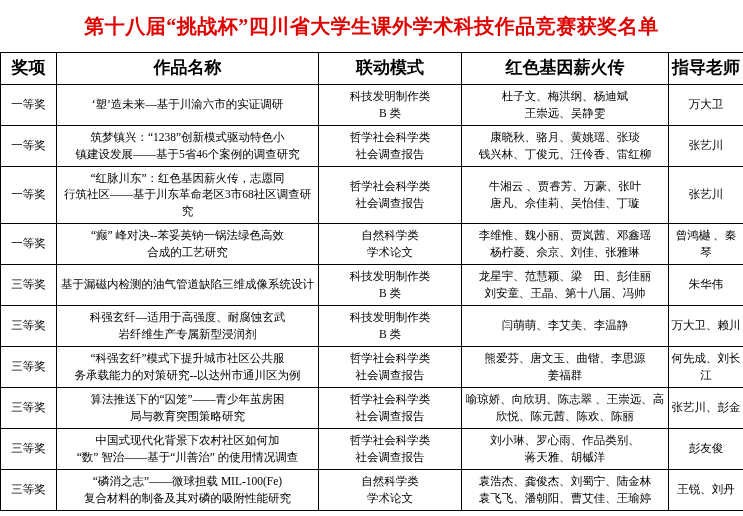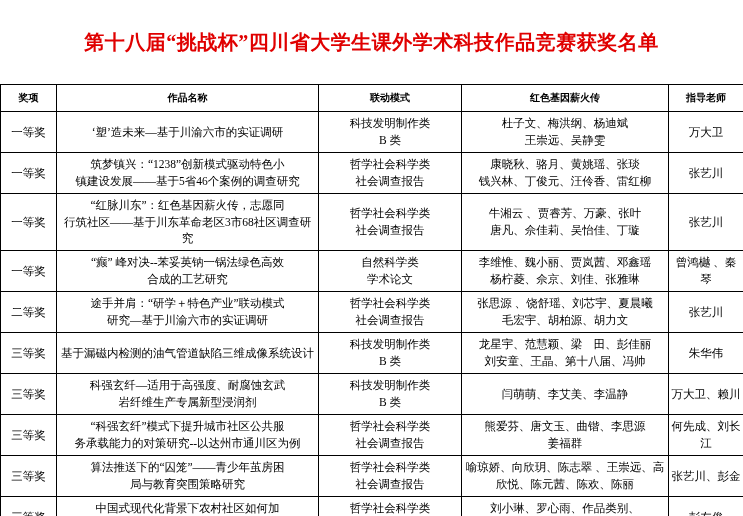--- a/index.html
+++ b/index.html
@@ -7,40 +7,40 @@
     width:743px;
     font-family:"Liberation Serif","DejaVu Serif",serif;
     color:#000;
   }
   .page { width:743px; min-height:516px; background:#fff; }
   .doc-title {
     color:#e00000;
     font-size:20px;
     font-weight:bold;
     text-align:center;
-    margin:16px;
+    margin:0;
     padding:13px 0 12px 0;
     letter-spacing:0.5px;
   }
   table.award-table {
     border-collapse:collapse;
     table-layout:fixed;
     width:743px;
   }
   .award-table th, .award-table td {
     border:1px solid #000;
     text-align:center;
     vertical-align:middle;
     padding:3px 2px;
     white-space:pre-line;
     line-height:1.45;
     overflow:hidden;
   }
   .award-table th {
-    font-size:10px;
+    font-size:17px;
     font-weight:bold;
     height:20px;
   }
   .award-table td {
     font-size:11.5px;
     height:34px;
   }
   col.c1 { width:56px; }
   col.c2 { width:262px; }
   col.c3 { width:143px; }
@@ -107,30 +107,20 @@
     <td>一等奖</td>
     <td>“癫” 峰对决--苯妥英钠一锅法绿色高效
 合成的工艺研究</td>
     <td>自然科学类
 学术论文</td>
     <td>李维惟、魏小丽、贾岚茜、邓鑫瑶
 杨柠菱、佘京、刘佳、张雅琳</td>
     <td>曾鸿樾 、秦琴</td>
   </tr>
 
-  <tr>
-    <td>二等奖</td>
-    <td>途手并肩：“研学＋特色产业”联动模式
-研究—基于川渝六市的实证调研</td>
-    <td>哲学社会科学类
-社会调查报告</td>
-    <td>张思源 、饶舒瑶、刘芯宇、夏晨曦
-毛宏宇、胡柏源、胡力文</td>
-    <td>张艺川</td>
-  </tr>
 
   <tr>
     <td>三等奖</td>
     <td>基于漏磁内检测的油气管道缺陷三维成像系统设计</td>
     <td>科技发明制作类
 B 类</td>
     <td>龙星宇、范慧颖、梁　田、彭佳丽
 刘安童、王晶、第十八届、冯帅</td>
     <td>朱华伟</td>
   </tr>

